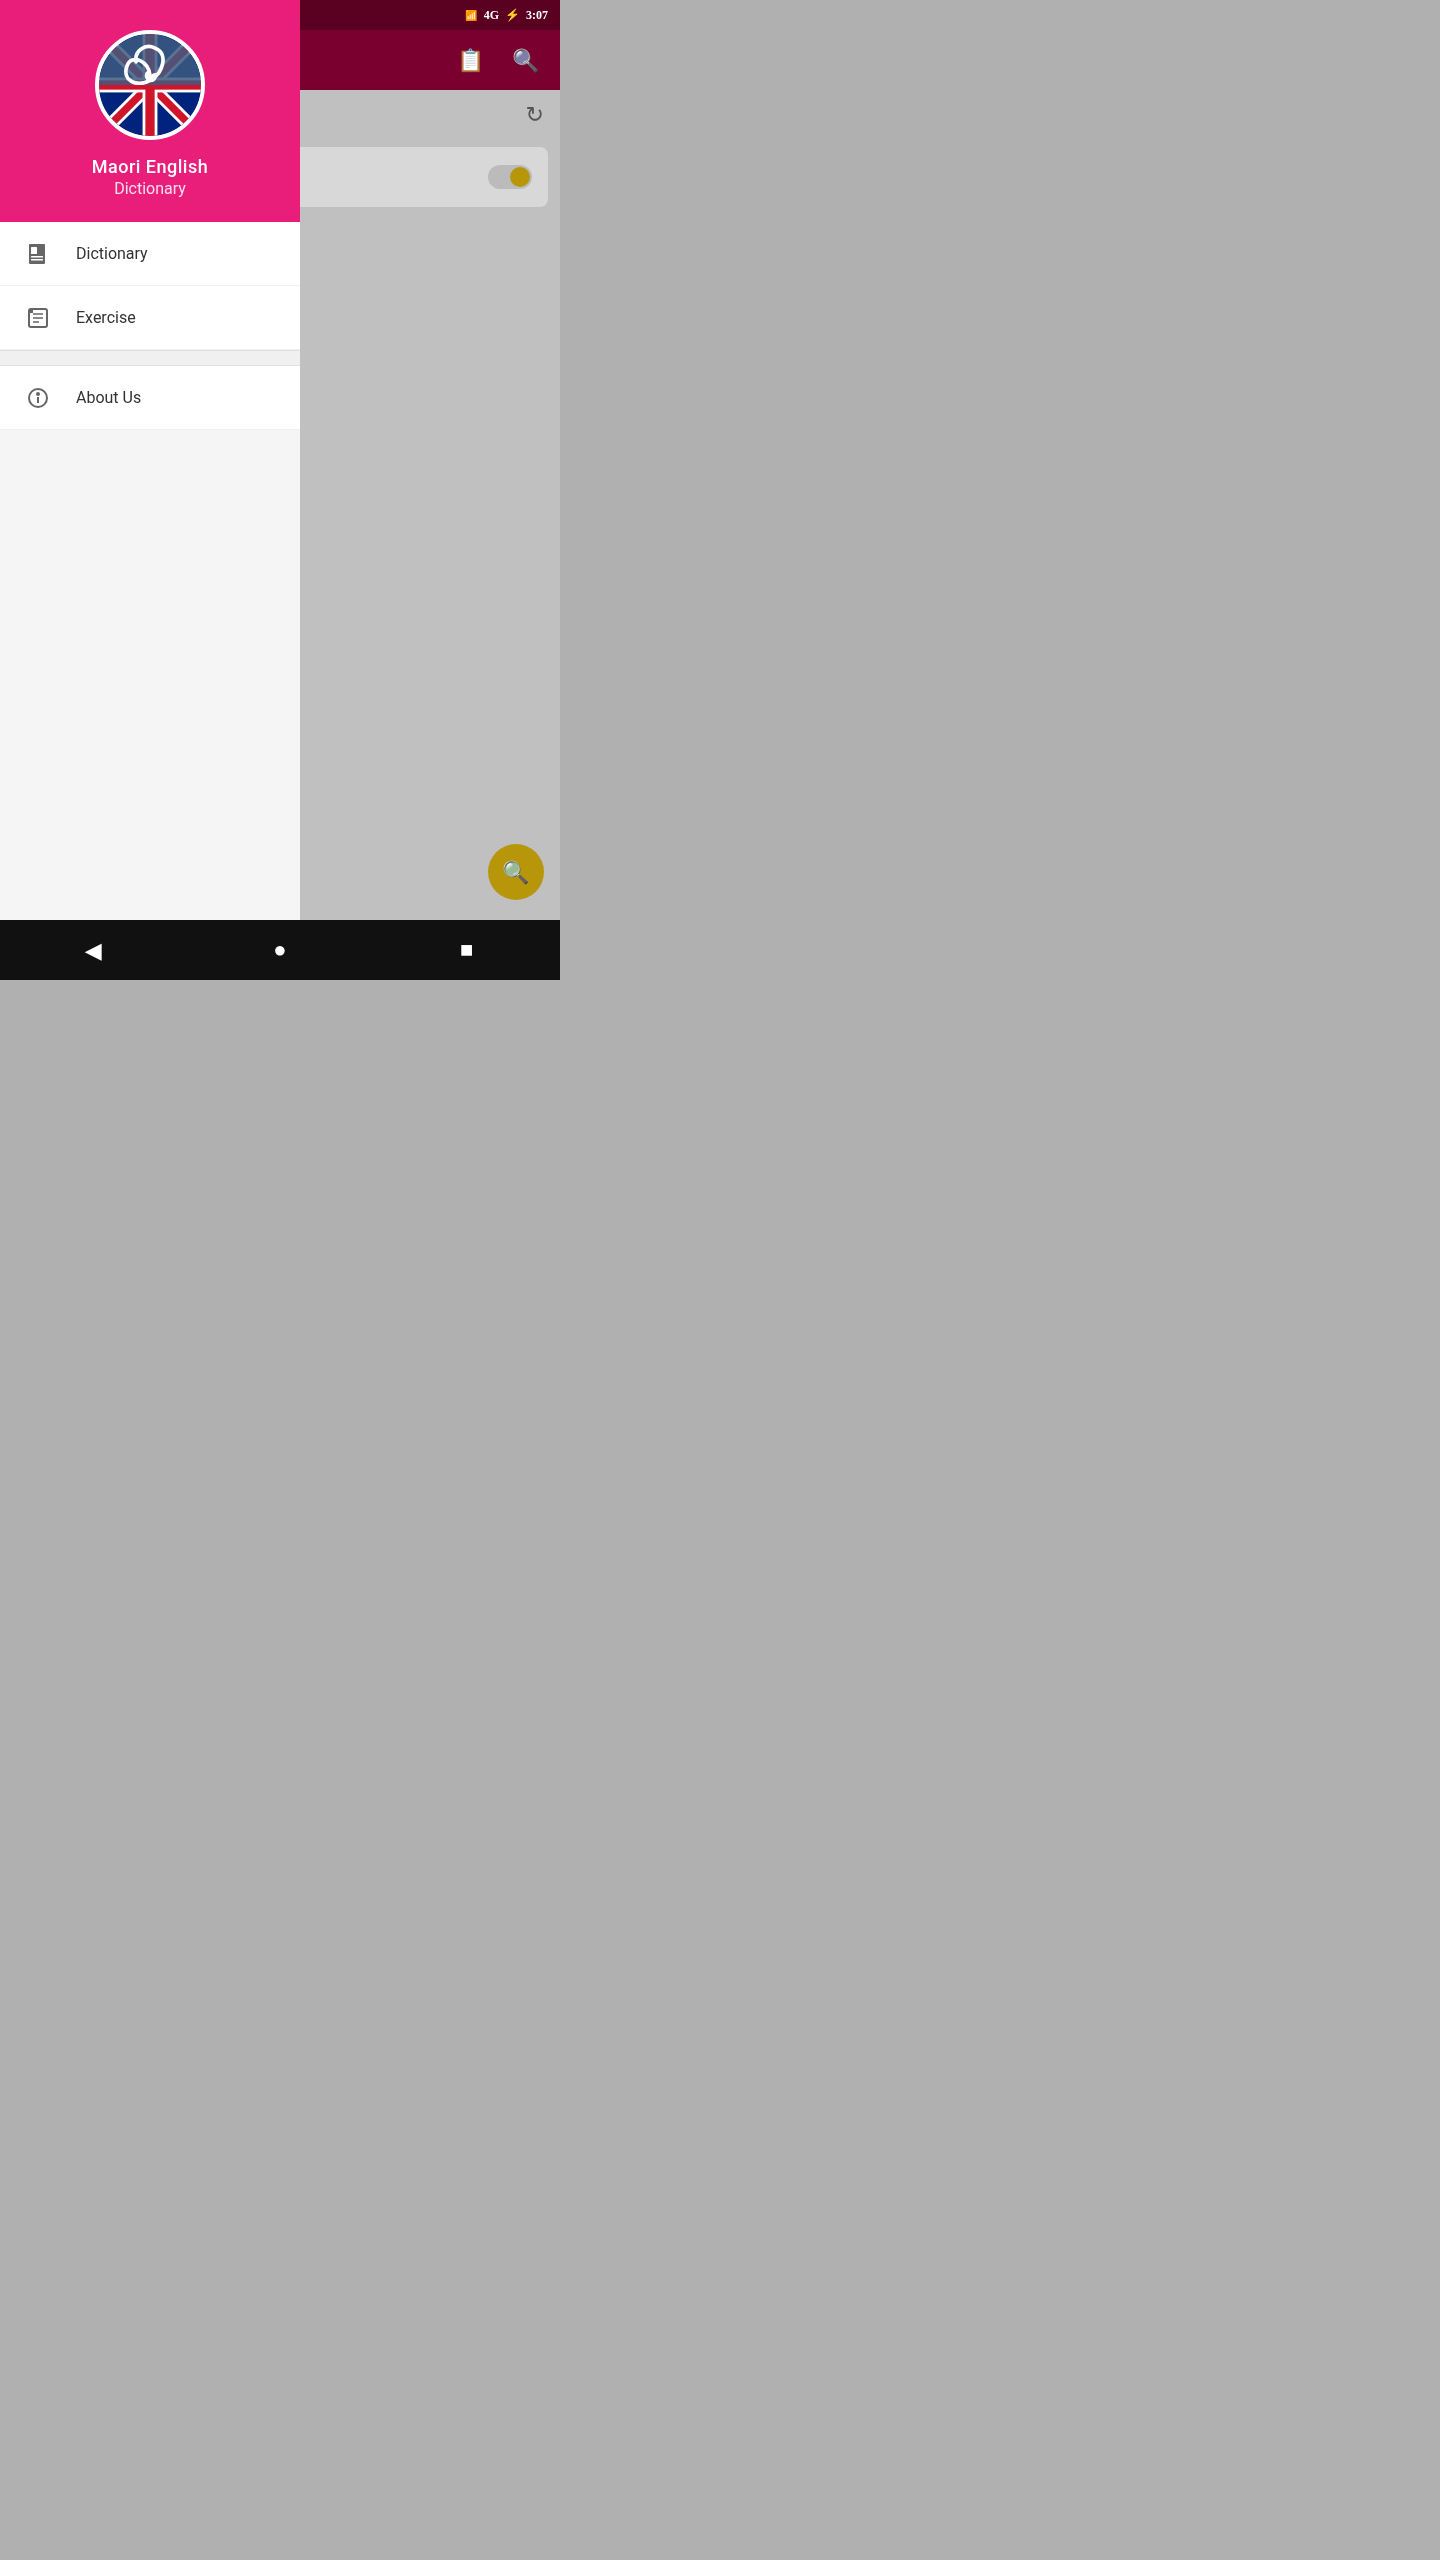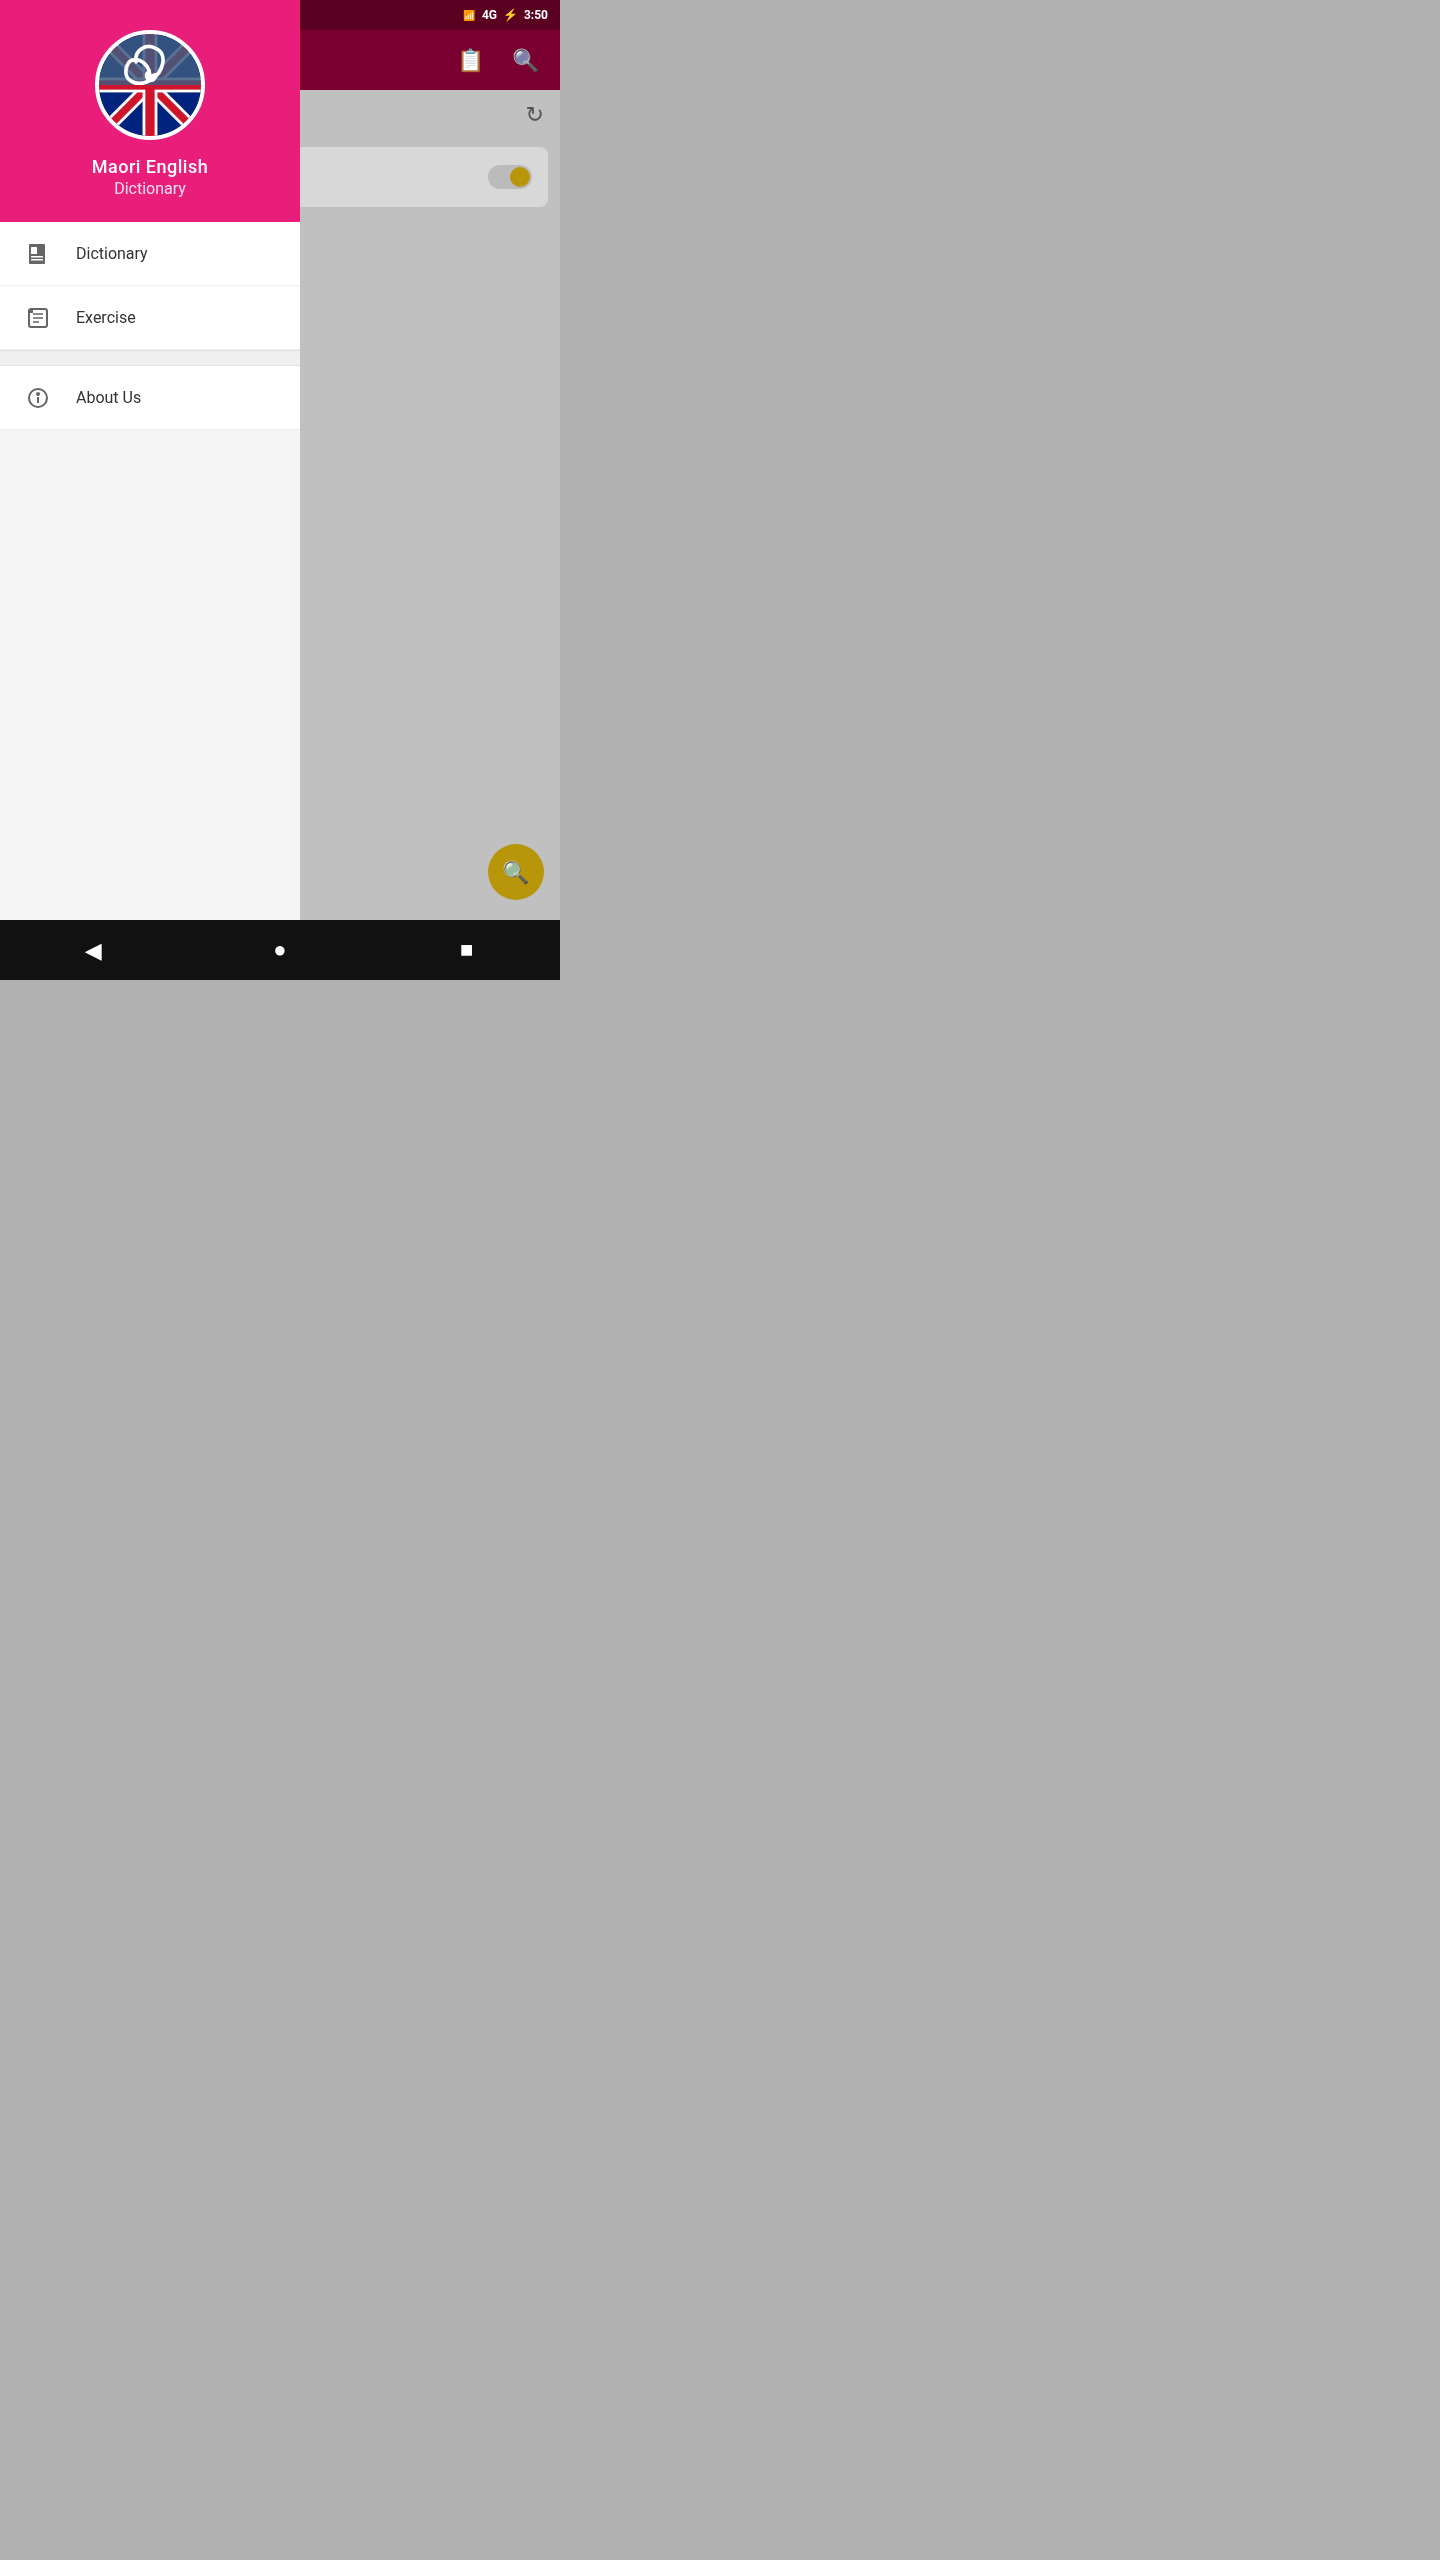--- a/index.html
+++ b/index.html
@@ -26,20 +26,21 @@
       align-items: center;
       justify-content: flex-end;
       padding-right: 12px;
       gap: 6px;
       z-index: 50;
     }
     .status-bar-text {
       color: white;
       font-size: 12px;
       font-weight: bold;
+      font-family: Liberation Serif, serif;
     }
     .signal-icon {
       color: white;
       font-size: 10px;
     }
 
     
     .action-bar {
       position: absolute;
       top: 30px;
@@ -267,21 +268,21 @@
 </div>
 
 <div class="fab-search">
   <span class="fab-search-icon">🔍</span>
 </div>
 
 <div class="status-bar">
   <span class="signal-icon">📶</span>
   <span class="status-bar-text">4G</span>
   <span class="status-bar-text">⚡</span>
-  <span class="status-bar-text">3:50</span>
+  <span class="status-bar-text">3:07</span>
 </div>
 
 <div class="action-bar">
   <span class="action-icon">📋</span>
   <span class="action-icon">🔍</span>
 </div>
 
 <div class="drawer">
 
   <div class="drawer-header">

